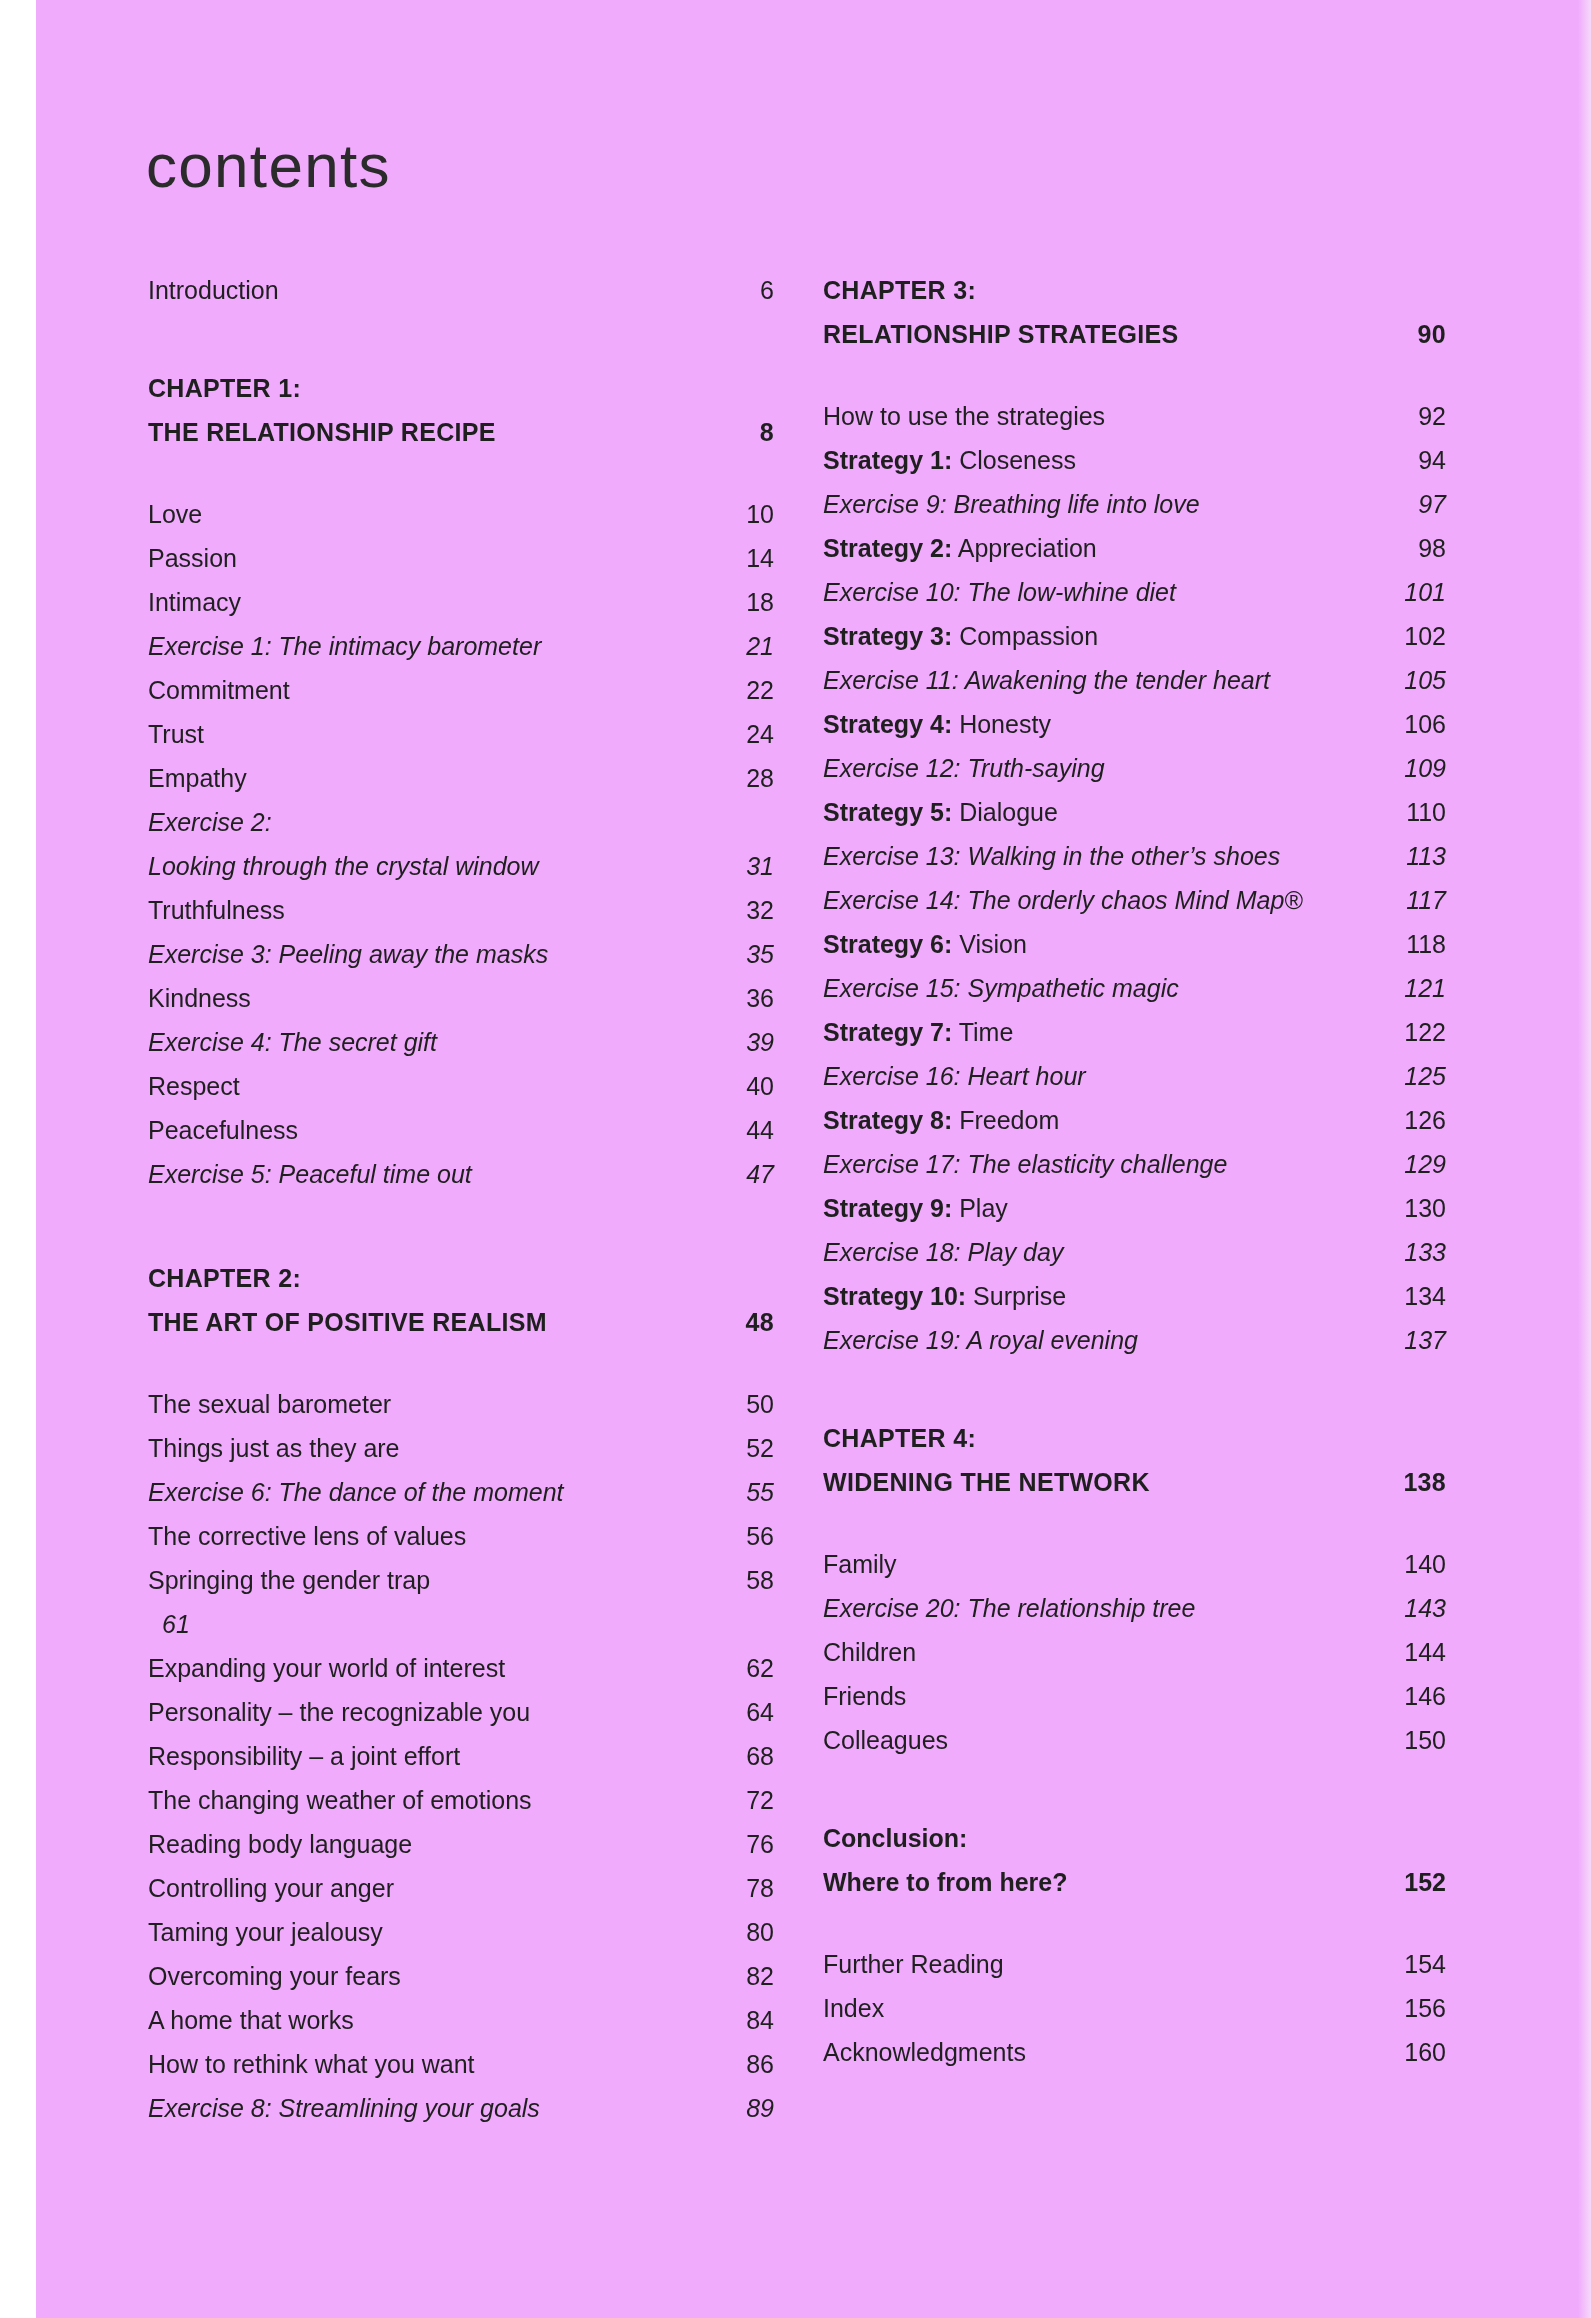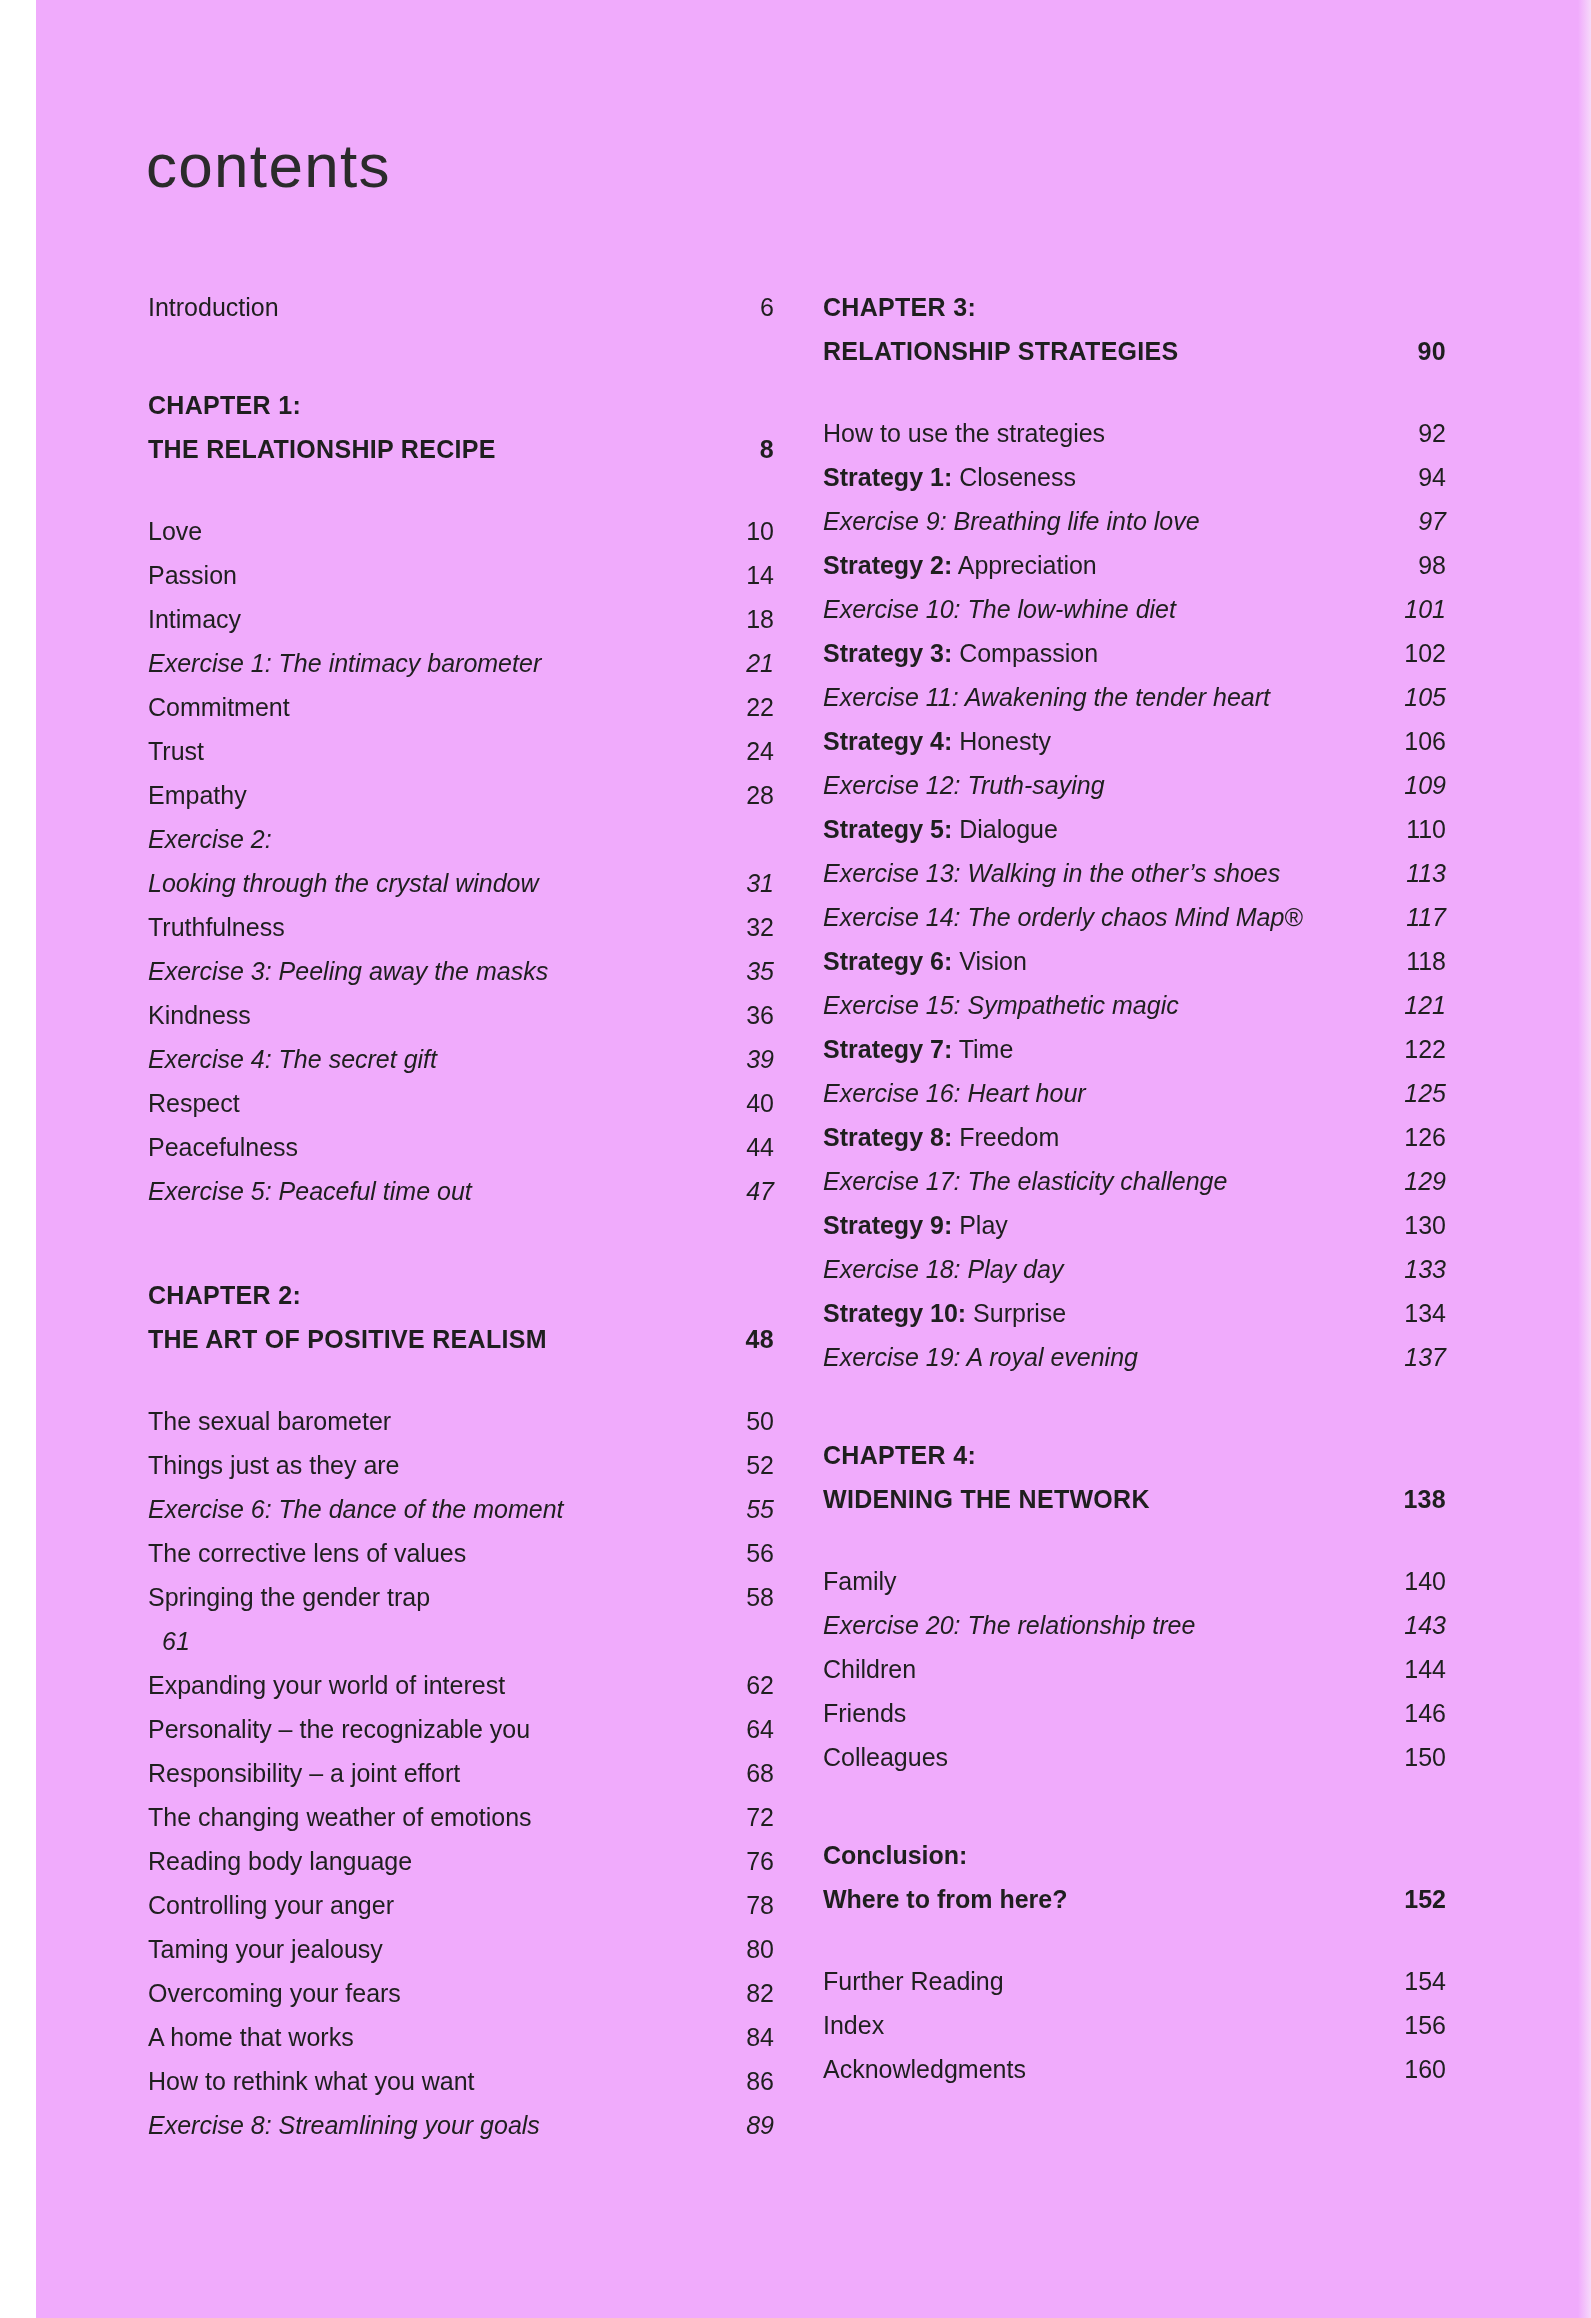--- a/index.html
+++ b/index.html
@@ -55,21 +55,21 @@
     font-size: 62px;
     font-weight: 300;
     letter-spacing: 1.3px;
     color: #2b2b2b;
     line-height: 1;
   }
 
   
   .column {
     position: absolute;
-    top: 285px;
+    top: 268px;
   }
   #col-left  { left: 112px; width: 626px; }
   #col-right { left: 787px; width: 623px; }
 
   
   .row {
     display: flex;
     align-items: baseline;
     justify-content: space-between;
     font-size: 25px;

